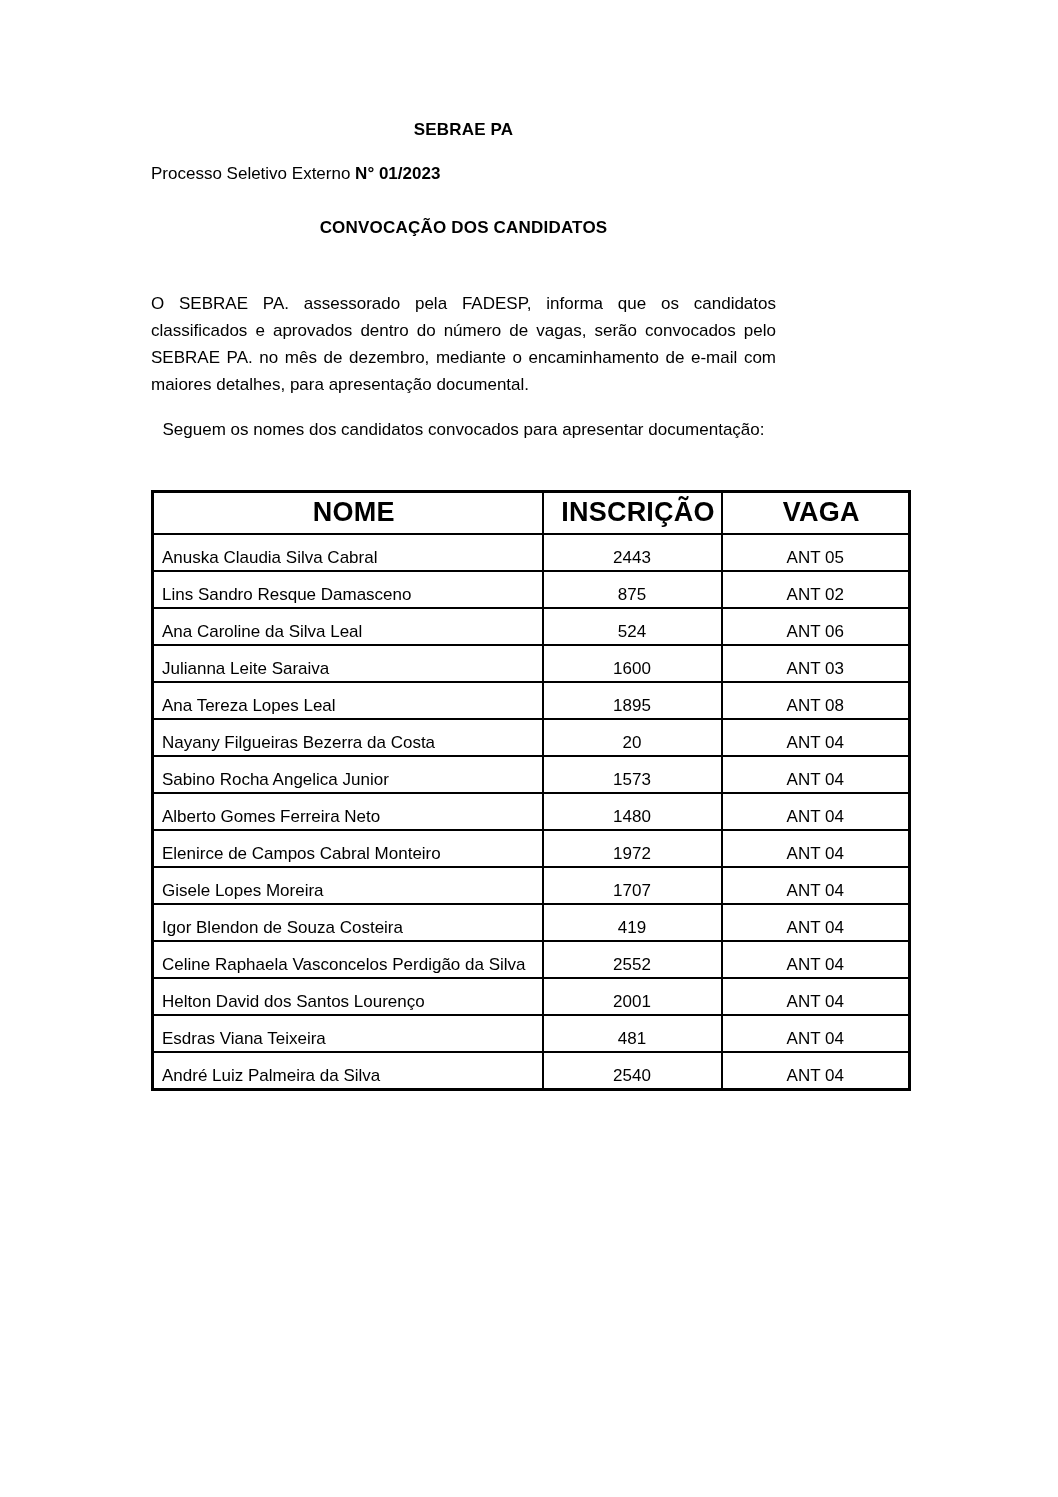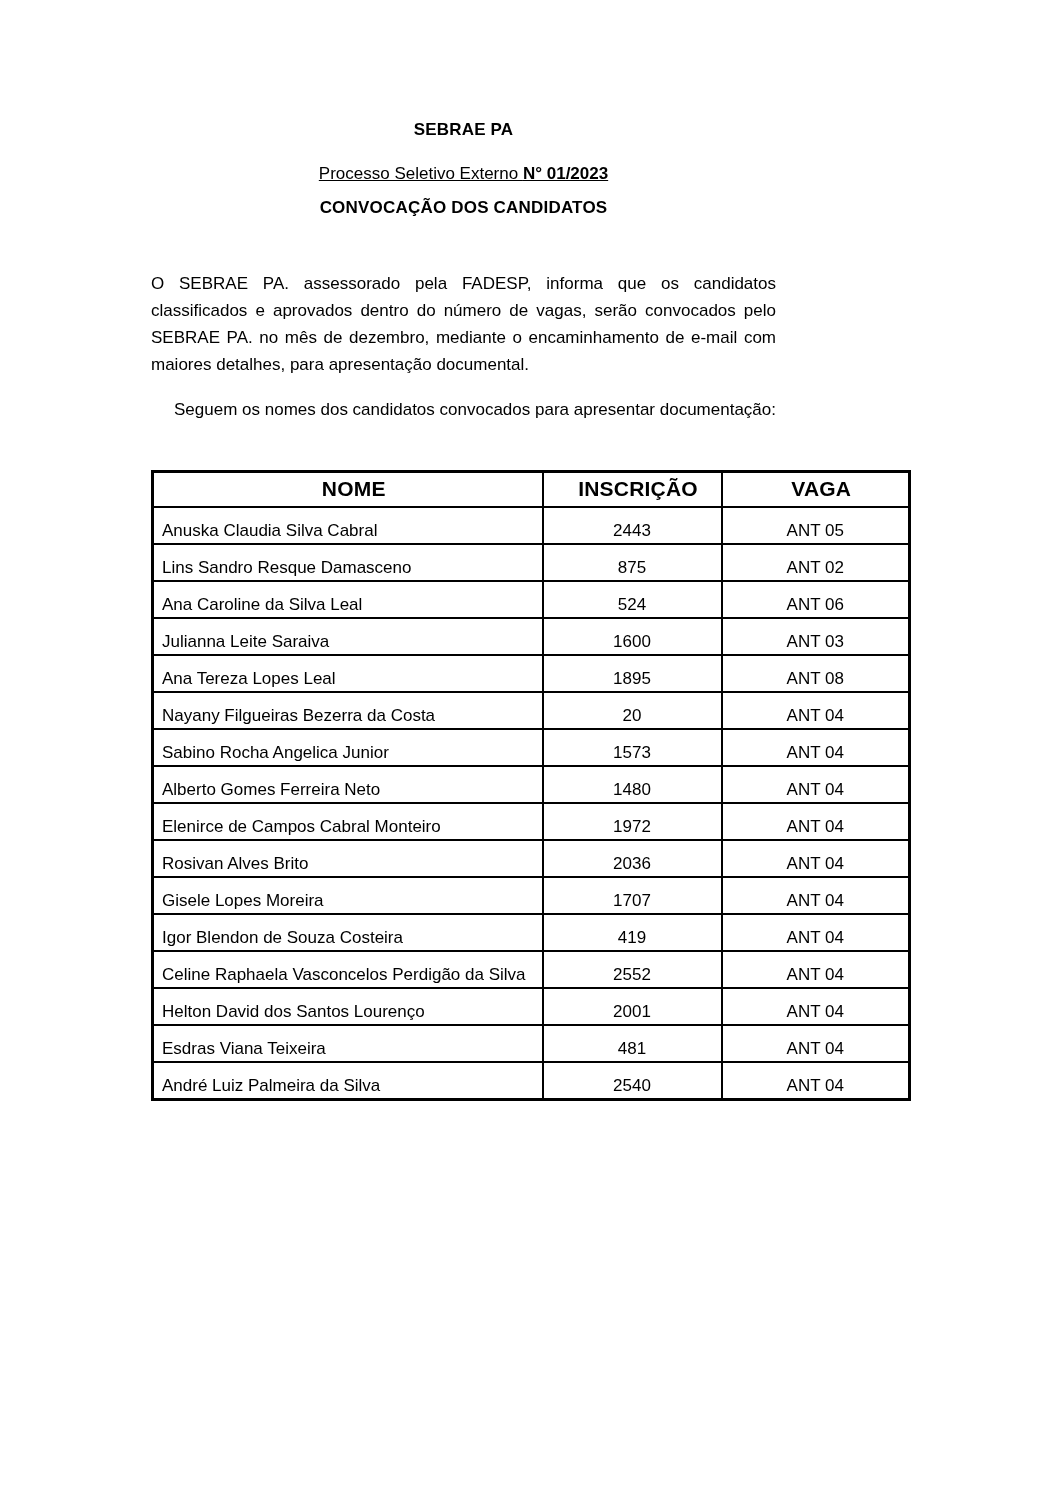--- a/index.html
+++ b/index.html
@@ -17,57 +17,55 @@
     padding: 120px 150px 0 151px; 
   }
   .doc-title {
     text-align: center;
     font-weight: 700;
     font-size: 17px;
     letter-spacing: 0.2px;
   }
   .doc-subtitle {
     margin-top: 24px;
-    text-align: center;
     font-size: 17px;
-    text-decoration: underline;
   }
   .doc-subtitle .bold-part { font-weight: 700; }
   .doc-heading {
-    margin-top: 14px;
+    margin-top: 34px;
     text-align: center;
     font-weight: 700;
     font-size: 17px;
     letter-spacing: 0.2px;
   }
   .para {
     margin-top: 52px;
     font-size: 17px;
     line-height: 27px;
     text-align: justify;
     text-justify: inter-word;
   }
   .list-intro {
     margin-top: 18px;
     font-size: 17px;
     line-height: 27px;
-    text-align: right;
+    text-align: center;
   }
   table.candidates {
     margin-top: 47px;
     border-collapse: collapse;
     width: 757px;
     table-layout: fixed;
   }
   table.candidates, table.candidates th, table.candidates td {
     border: 2px solid #000000;
   }
   table.candidates { border-width: 3px; }
   table.candidates th {
-    font-size: 21px;
+    font-size: 27px;
     font-weight: 700;
     padding: 4px 2px 5px 14px;
     letter-spacing: 0.2px;
   }
   table.candidates td {
     font-size: 17px;
     line-height: 20px;
     padding: 13px 8px 2px 8px;
     white-space: nowrap;
     overflow: hidden;
@@ -144,25 +142,20 @@
             <td class="col-nome">Alberto Gomes Ferreira Neto</td>
             <td class="col-num">1480</td>
             <td class="col-vaga">ANT 04</td>
           </tr>
           <tr>
             <td class="col-nome">Elenirce de Campos Cabral Monteiro</td>
             <td class="col-num">1972</td>
             <td class="col-vaga">ANT 04</td>
           </tr>
           <tr>
-            <td class="col-nome">Rosivan Alves Brito</td>
-            <td class="col-num">2036</td>
-            <td class="col-vaga">ANT 04</td>
-          </tr>
-          <tr>
             <td class="col-nome">Gisele Lopes Moreira</td>
             <td class="col-num">1707</td>
             <td class="col-vaga">ANT 04</td>
           </tr>
           <tr>
             <td class="col-nome">Igor Blendon de Souza Costeira</td>
             <td class="col-num">419</td>
             <td class="col-vaga">ANT 04</td>
           </tr>
           <tr>

